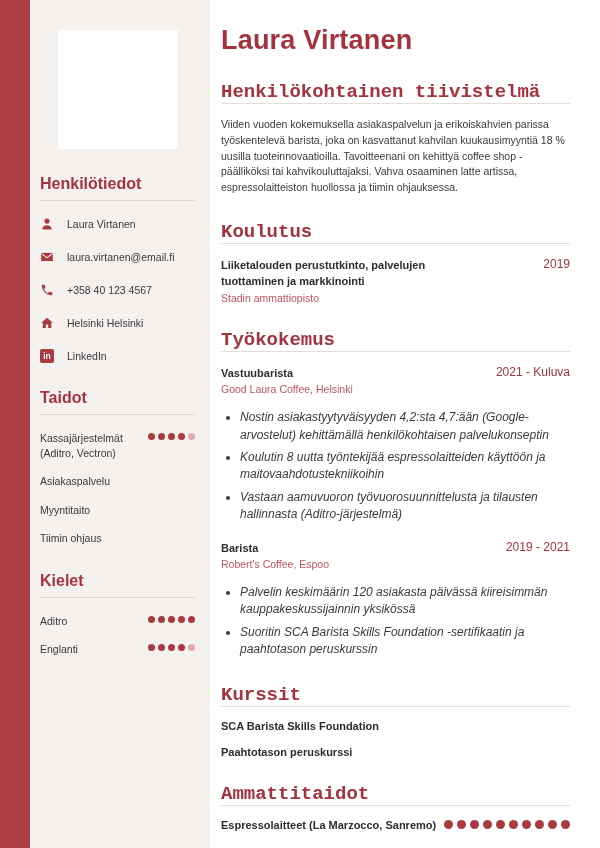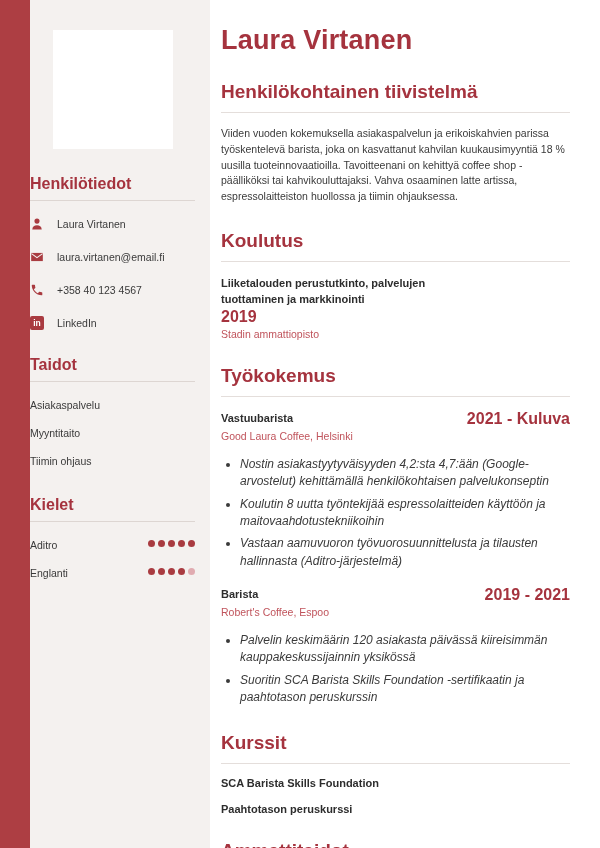--- a/index.html
+++ b/index.html
@@ -11,41 +11,41 @@
     --dot-empty:#e0abb0;
     --text:#3a3a3a;
     --text-bold:#2d2d2d;
     --rule:#e4dedb;
   }
   *{margin:0;padding:0;box-sizing:border-box;}
   html,body{width:600px;background:#fff;}
   body{font-family:"Liberation Sans","DejaVu Sans",sans-serif;color:var(--text);}
   .page{position:relative;width:600px;height:848px;display:flex;overflow:hidden;background:#fff;}
   .stripe{width:30px;background:var(--stripe);flex:0 0 30px;}
-  .sidebar{width:180px;flex:0 0 180px;background:var(--sidebar-bg);padding:30px 15px 20px 0;}
+  .sidebar{width:180px;flex:0 0 180px;background:var(--sidebar-bg);padding:30px 15px 20px 10px;}
   .photo{width:120px;height:119px;background:#fff;margin:0 auto;}
   .side-h{font-size:16px;font-weight:bold;color:var(--accent);padding-bottom:7px;border-bottom:1px solid #ddd6d2;margin-top:26px;margin-bottom:16px;}
   .contact-row{display:flex;align-items:center;gap:13px;margin-bottom:19px;}
   .contact-row .cicon{width:14px;height:14px;flex:0 0 14px;display:flex;align-items:flex-end;justify-content:center;}
   .contact-row .cicon svg{width:14px;height:14px;fill:var(--dot-filled);}
   .contact-text{font-size:10.5px;color:var(--text);}
   .li-badge{width:14px;height:14px;background:var(--dot-filled);border-radius:2px;color:#fff;font-size:8.5px;font-weight:bold;display:flex;align-items:center;justify-content:center;}
   .skill-row{display:flex;justify-content:space-between;align-items:flex-start;margin-bottom:13px;}
   .skill-label{font-size:10.5px;line-height:1.45;color:var(--text);max-width:95px;}
   .lang-row .skill-label{max-width:none;}
   .dots{display:flex;gap:3px;margin-top:2px;}
   .dot{width:7px;height:7px;border-radius:50%;background:var(--dot-empty);}
   .dot.filled{background:var(--dot-filled);}
   .main{flex:1;padding:25px 30px 0 11px;}
   .name{font-size:27px;font-weight:bold;color:var(--accent);letter-spacing:.2px;}
-  .main-h{font-size:19px;font-weight:bold;color:var(--accent);padding-bottom:9px;border-bottom:1px solid var(--rule);margin:25px 0 13px;}
+  .main-h{font-size:19px;font-weight:bold;color:var(--accent);border-bottom:1px solid var(--rule);margin:25px 0 13px;font-family:Liberation Mono, monospace;}
   .summary{font-size:10.5px;line-height:1.5;color:var(--text);}
   .entry-head{display:flex;justify-content:space-between;align-items:flex-start;margin-top:16px;}
   .entry-title{font-size:11px;font-weight:bold;color:var(--text-bold);line-height:1.5;max-width:250px;}
-  .entry-date{font-size:16px;font-weight:bold;color:var(--accent);white-space:nowrap;}
+  .entry-date{font-size:12px;font-weight:normal;color:var(--accent);white-space:nowrap;}
   .entry-sub{font-size:10.5px;color:var(--accent-light);margin-top:2px;}
   .bullets{margin:14px 0 6px 19px;}
   .bullets li{font-size:12px;line-height:1.45;margin-bottom:5px;font-style:italic;}
   .course-line{font-size:11px;font-weight:bold;color:var(--text-bold);margin-bottom:14px;margin-top:2px;}
   .pro-row{display:flex;justify-content:space-between;align-items:center;margin-bottom:14px;}
   .pro-label{font-size:11px;font-weight:bold;color:var(--text-bold);}
   .pro-row .dots{margin-top:0;gap:4px;}
   .pro-row .dot{width:9px;height:9px;}
 </style>
 </head>
@@ -81,30 +81,48 @@
 
     <div class="contact-row">
       <span class="cicon">
         <svg viewBox="0 0 24 24">
             <path d="M6.6 10.8c1.5 2.9 3.8 5.2 6.7 6.7l2.2-2.2c.3-.3.7-.4 1-.2 1.1.4 2.4.6 3.6.6.6 0 1 .4 1 1V20c0 .6-.4 1-1 1C10.7 21 3 13.3 3 3.9c0-.6.4-1 1-1h3.6c.6 0 1 .4 1 1 0 1.3.2 2.5.6 3.6.1.3 0 .7-.2 1l-2.4 2.3z"></path>
           </svg>
       </span>
       <span class="contact-text">+358 40 123 4567</span>
     </div>
 
+    <div class="contact-row">
+      <span class="cicon">
+        <svg viewBox="0 0 24 24">
+            <path d="M10 20.5v-6h4v6h5.3v-9H22L12 3 2 11.5h2.7v9z"></path>
+          </svg>
+      </span>
+      <span class="contact-text">Helsinki Helsinki</span>
+    </div>
 
     <div class="contact-row">
       <span class="cicon">
         <span class="li-badge">in</span>
       </span>
       <span class="contact-text">LinkedIn</span>
     </div>
 
     <div class="side-h">Taidot</div>
 
+    <div class="skill-row">
+      <span class="skill-label">Kassajärjestelmät (Aditro, Vectron)</span>
+      <span class="dots">
+          <span class="dot filled"></span>
+          <span class="dot filled"></span>
+          <span class="dot filled"></span>
+          <span class="dot filled"></span>
+          <span class="dot"></span>
+        </span>
+    </div>
     <div class="skill-row">
       <span class="skill-label">Asiakaspalvelu</span>
       <span class="dots"></span>
     </div>
     <div class="skill-row">
       <span class="skill-label">Myyntitaito</span>
       <span class="dots"></span>
     </div>
     <div class="skill-row">
       <span class="skill-label">Tiimin ohjaus</span>
@@ -135,21 +153,21 @@
     </div>
   </aside>
 
   <main class="main">
     <h1 class="name">Laura Virtanen</h1>
 
     <h2 class="main-h">Henkilökohtainen tiivistelmä</h2>
     <p class="summary">Viiden vuoden kokemuksella asiakaspalvelun ja erikoiskahvien parissa työskentelevä barista, joka on kasvattanut kahvilan kuukausimyyntiä 18 % uusilla tuoteinnovaatioilla. Tavoitteenani on kehittyä coffee shop -päälliköksi tai kahvikouluttajaksi. Vahva osaaminen latte artissa, espressolaitteiston huollossa ja tiimin ohjauksessa.</p>
 
     <h2 class="main-h">Koulutus</h2>
-    <div class="entry-head" style="margin-top:12px;flex-direction:column;">
+    <div class="entry-head" style="margin-top:12px;">
       <span class="entry-title">Liiketalouden perustutkinto, palvelujen tuottaminen ja markkinointi</span>
       <span class="entry-date">2019</span>
     </div>
     <div class="entry-sub">Stadin ammattiopisto</div>
 
     <h2 class="main-h">Työkokemus</h2>
 
     <div>
       <div class="entry-head" style="margin-top:10px;">
         <span class="entry-title">Vastuubarista</span>

